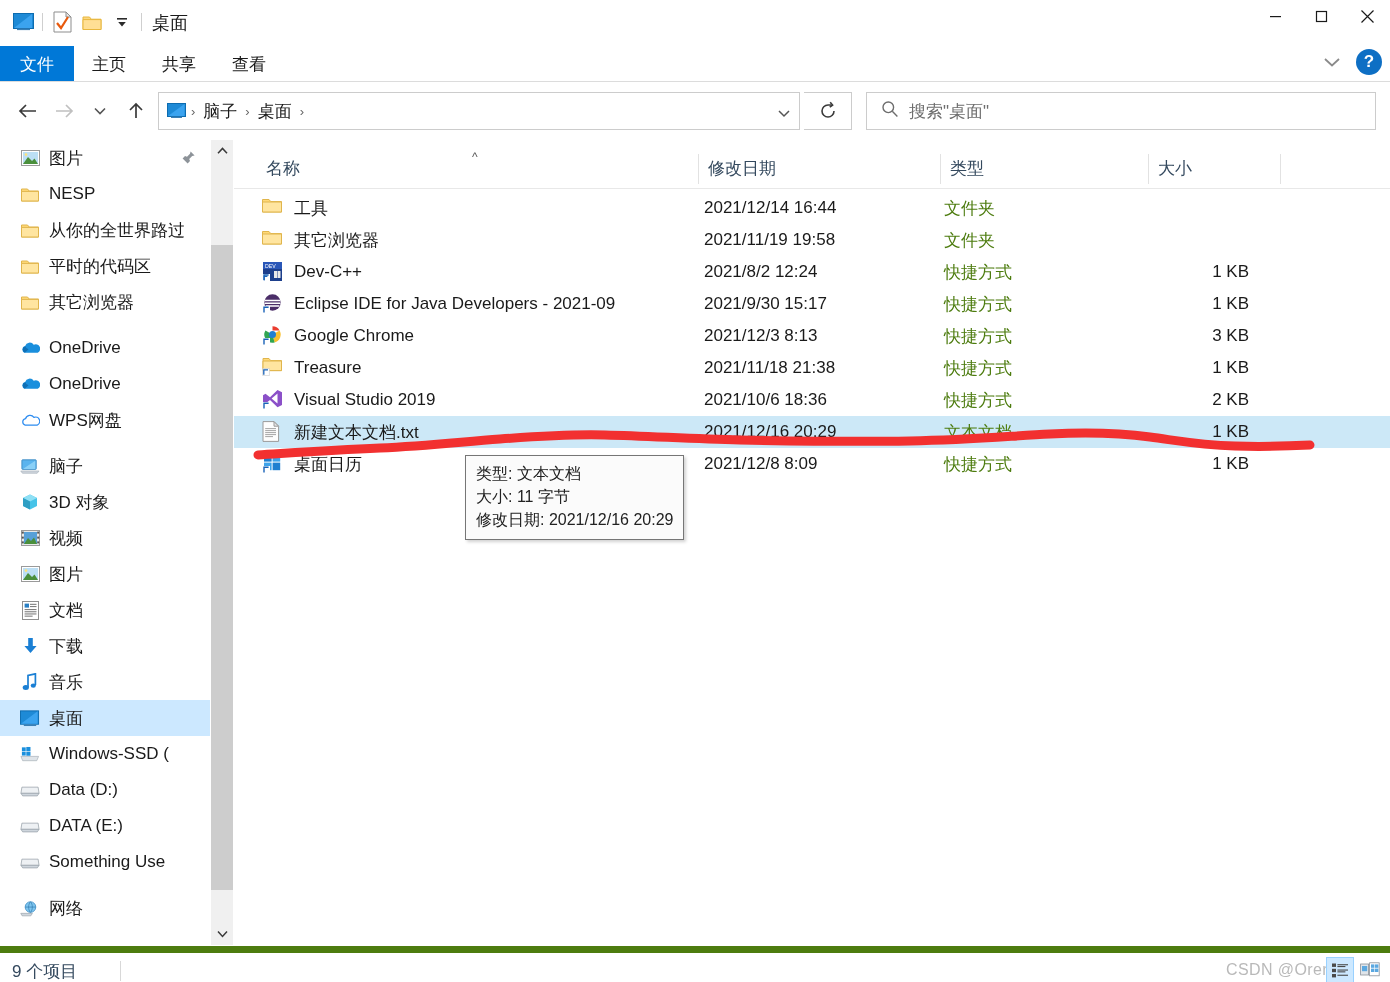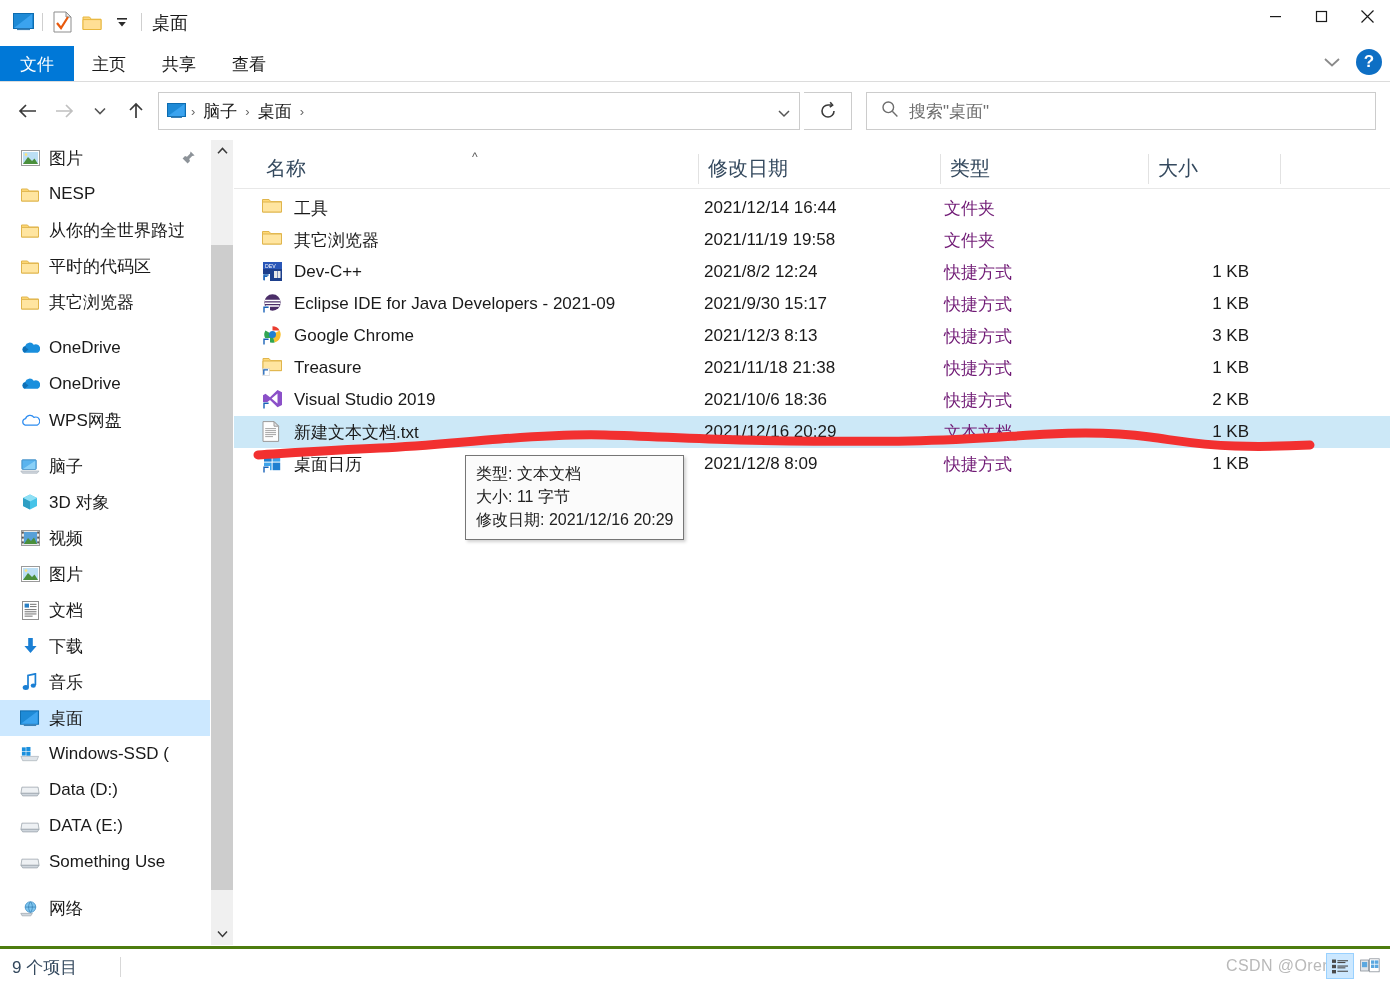--- a/index.html
+++ b/index.html
@@ -61,46 +61,46 @@
 
   
   .nav-scroll { position:absolute; left:211px; top:140px; width:22px; height:805px; background:#f0f0f0; }
   .ns-arrow { width:22px; height:22px; display:flex; align-items:center; justify-content:center; background:#f0f0f0; }
   .ns-arrow.bottom { position:absolute; bottom:0; left:0; }
   .ns-thumb { position:absolute; left:0; top:105px; width:22px; height:645px; background:#cdcdcd; }
 
   
   .content { position:absolute; left:234px; top:140px; width:1156px; height:805px; background:#fff; }
   .col-headers { position:absolute; left:0; top:8px; width:1156px; height:40px; }
-  .col-h { position:absolute; top:0; height:40px; display:flex; align-items:center; font-size:20px; color:#34495e; padding-left:8px; }
+  .col-h { position:absolute; top:0; height:40px; display:flex; align-items:center; font-size:17px; color:#34495e; padding-left:8px; }
   .col-div { position:absolute; top:6px; width:1px; height:30px; background:#e2e2e2; }
   .sort-ind { position:absolute; top:2px; font-size:12px; color:#5a5a5a; }
   .hdr-underline { position:absolute; left:0; top:48px; width:1156px; height:1px; background:#e8e8e8; }
 
   .rows { position:absolute; left:0; top:52px; width:1156px; }
   .row { position:relative; height:32px; display:flex; align-items:center;padding-left:45px; }
   .row.selected { background:#cce8f7; }
   .cell { position:absolute; display:flex; align-items:center; height:32px; font-size:17px; color:#1a1a1a; }
   .c-name { left:28px; gap:10px; }
   .c-date { left:470px; color:#1a1a1a; }
-  .c-type { left:710px; color:#701a75; }
+  .c-type { left:710px; color:#4d7c0f; }
   .c-size { left:920px; width:95px; justify-content:flex-end; color:#1a1a1a; }
   .fname { white-space:nowrap; }
   .ficon { width:22px; height:22px; flex:0 0 22px; position:relative; }
 
   
   .tooltip { position:absolute; left:465px; top:455px; background:#fbfbfb; border:1px solid #767676;
              padding:6px 10px 8px 10px; box-shadow:2px 2px 3px rgba(0,0,0,0.18); z-index:40; }
   .tt-line { font-size:16px; color:#222; line-height:23px; white-space:nowrap; }
 
   
   .annot { position:absolute; left:250px; top:415px; width:1070px; height:60px; z-index:45; pointer-events:none; }
 
   
-  .statusbar { position:absolute; left:0; bottom:0; width:1390px; height:36px; background:#fff; border-top:3px solid #4d7c0f; }
+  .statusbar { position:absolute; left:0; bottom:0; width:1390px; height:36px; background:#fff; border-top:7px solid #4d7c0f; }
   .status-text { position:absolute; left:12px; top:7px; font-size:17px; color:#34495e; }
   .status-div { position:absolute; left:120px; top:8px; width:1px; height:20px; background:#d8d8d8; }
   .watermark { position:absolute; right:62px; top:8px; font-size:16px; color:#b9b9b9; letter-spacing:.4px; white-space:nowrap; }
   .viewbtns { position:absolute; right:6px; top:4px; display:flex; gap:2px; }
   .viewbtn { width:28px; height:26px; display:flex; align-items:center; justify-content:center; }
   .viewbtn.active { background:#cce8ff; border:1px solid #99d1ff; }
 </style>
 </head>
 <body>
 

